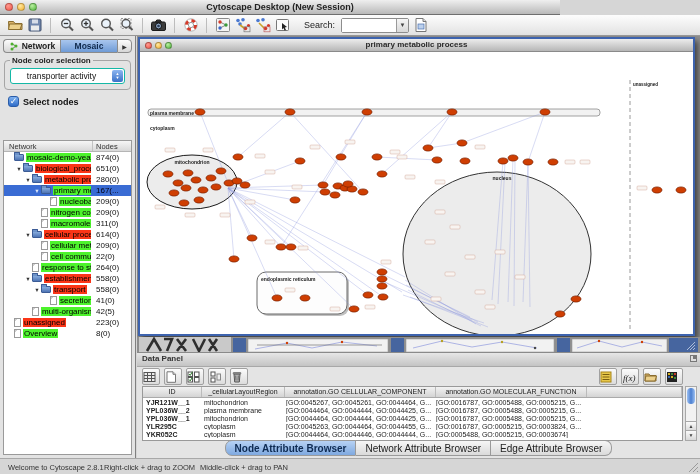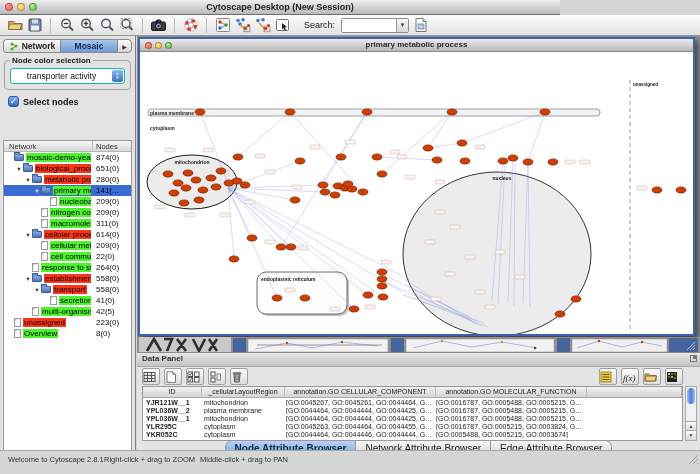--- a/index.html
+++ b/index.html
@@ -113,21 +113,21 @@
     background:linear-gradient(90deg,#9cc0f2,#4c7fd0,#9cc0f2)}
   .dp-sarrow{position:absolute;left:0;right:0;height:9px;background:linear-gradient(#fafafa,#d8d8d8);
     border-top:1px solid #a8a8a8;font-size:5px;color:#444;text-align:center;line-height:9px}
   .dp-tabs{position:absolute;left:0;right:0;bottom:2px;display:flex;justify-content:center}
   .dp-tab{font-size:10px;color:#222;padding:1.5px 9px;background:linear-gradient(#f6f6f6,#dadada);
     border:1px solid #9a9a9a;border-left:none}
   .dp-tab:first-child{border-left:1px solid #9a9a9a;border-radius:7px 0 0 7px}
   .dp-tab:last-child{border-radius:0 7px 7px 0}
   .dp-tab.sel{background:linear-gradient(#b7d2f4,#7fa9e0);font-weight:bold;color:#0d2a52}
   
-  .statusbar{position:absolute;left:0;bottom:8px;width:700px;height:16px;background:#d6d6d6;
+  .statusbar{position:absolute;left:0;bottom:0;width:700px;height:16px;background:#d6d6d6;
     border-top:1px solid #a8a8a8;box-sizing:border-box}
   .sb-item{position:absolute;top:4px;font-size:7.5px;color:#333}
   .grip{position:absolute;right:1px;bottom:1px}
 </style>
 </head>
 <body>
 
 <div class="titlebar">
   <span class="tlight tl-red"></span>
   <span class="tlight tl-yellow"></span>
@@ -303,21 +303,21 @@
           <span class="tri">▼</span>
           <span class="ico-folder"></span>
           <span class="tlabel red">metabolic process</span>
           <span class="tcount">280(0)</span>
         </div>
         <div class="tree-row sel">
           <span style="flex: 0 0 auto; width: 29px;"></span>
           <span class="tri">▼</span>
           <span class="ico-folder"></span>
           <span class="tlabel green">primary metabo</span>
-          <span class="tcount">141(...</span>
+          <span class="tcount">167(...</span>
         </div>
         <div class="tree-row">
           <span style="flex: 0 0 auto; width: 38px;"></span>
           <span class="tri"></span>
           <span class="ico-file"></span>
           <span class="tlabel green">nucleobase-</span>
           <span class="tcount">209(0)</span>
         </div>
         <div class="tree-row">
           <span style="flex: 0 0 auto; width: 29px;"></span>

